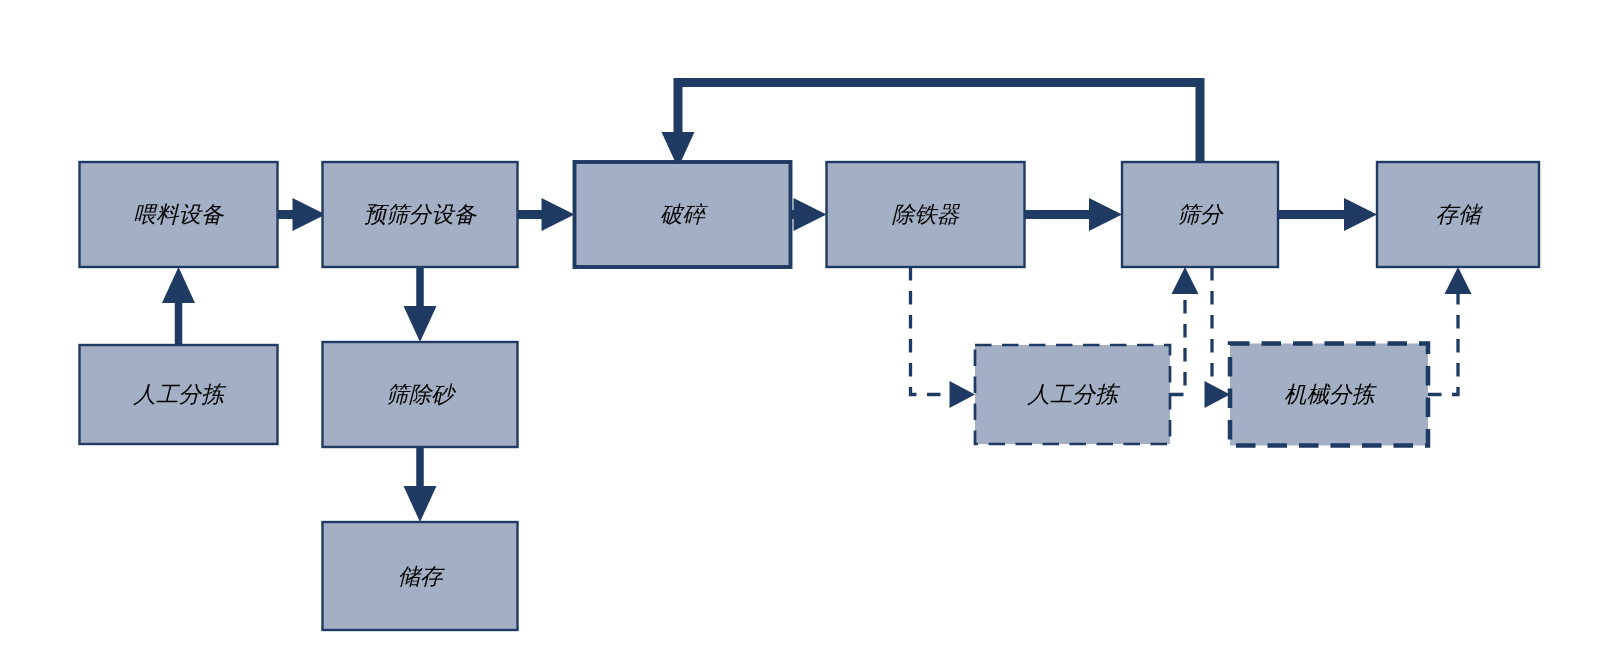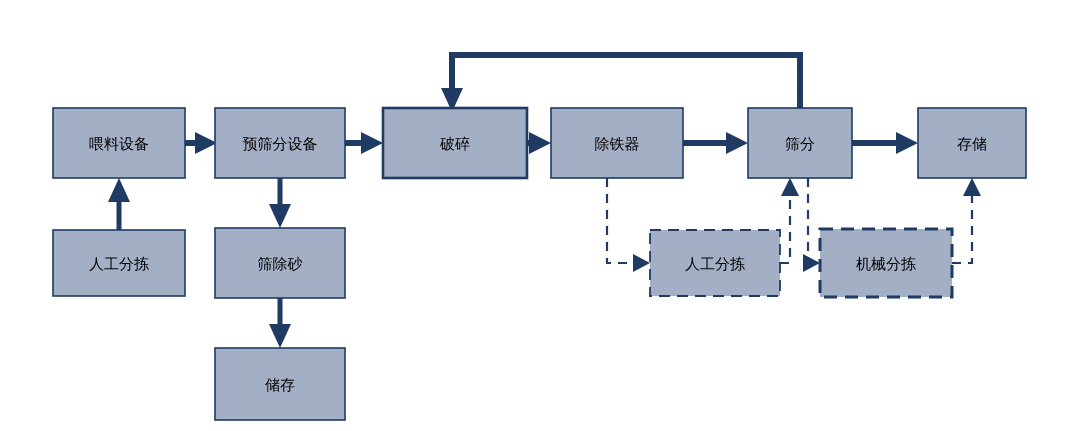--- a/index.html
+++ b/index.html
@@ -11,20 +11,21 @@
     width: 1080px;
     height: 431px;
     font-family: "DejaVu Sans", "Liberation Sans", sans-serif;
     overflow: hidden;
   }
   #diagram-root {
     position: relative;
     width: 1080px;
     height: 431px;
     background: #ffffff;
+    font-style: italic;
   }
   svg#flow-svg {
     display: block;
     width: 1080px;
     height: 431px;
   }
   .node-rect {
     fill: #a3afc4;
     stroke: #1f3a63;
     stroke-width: 1.6;

